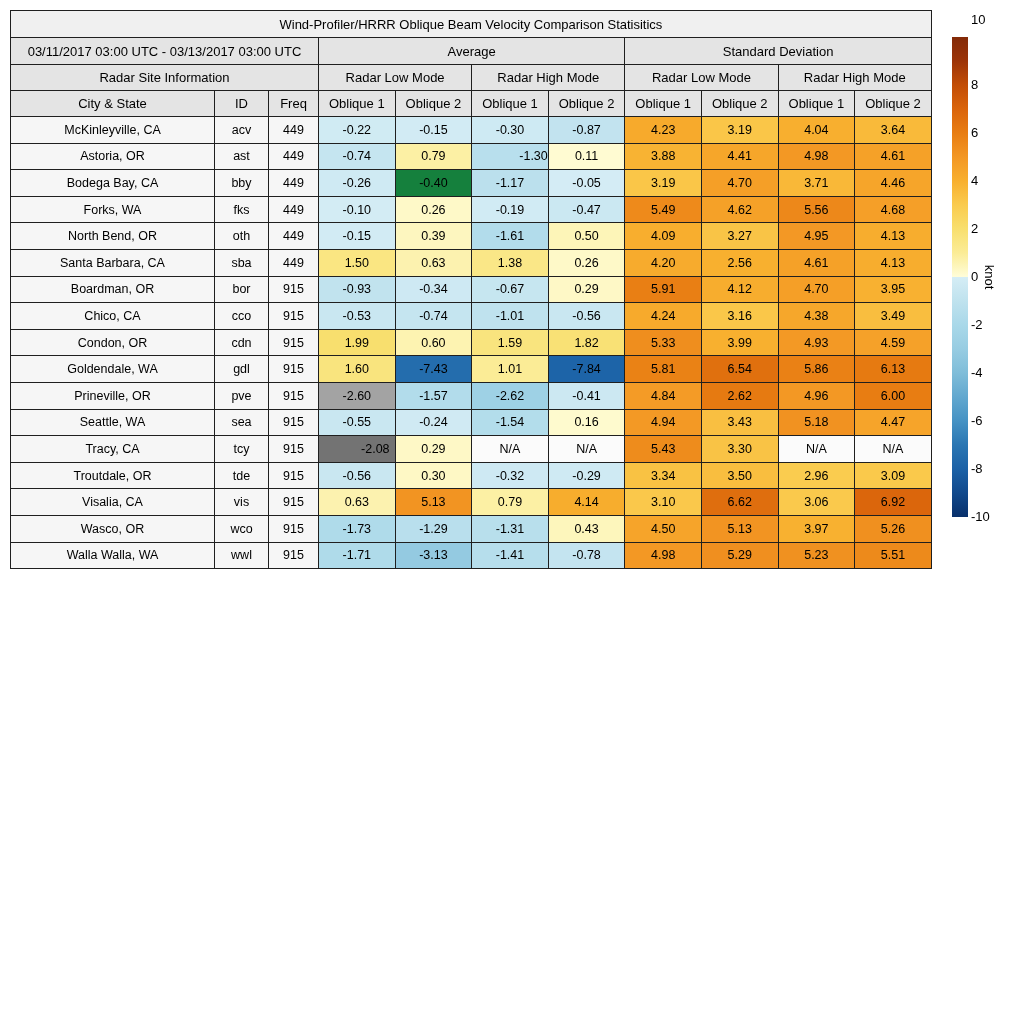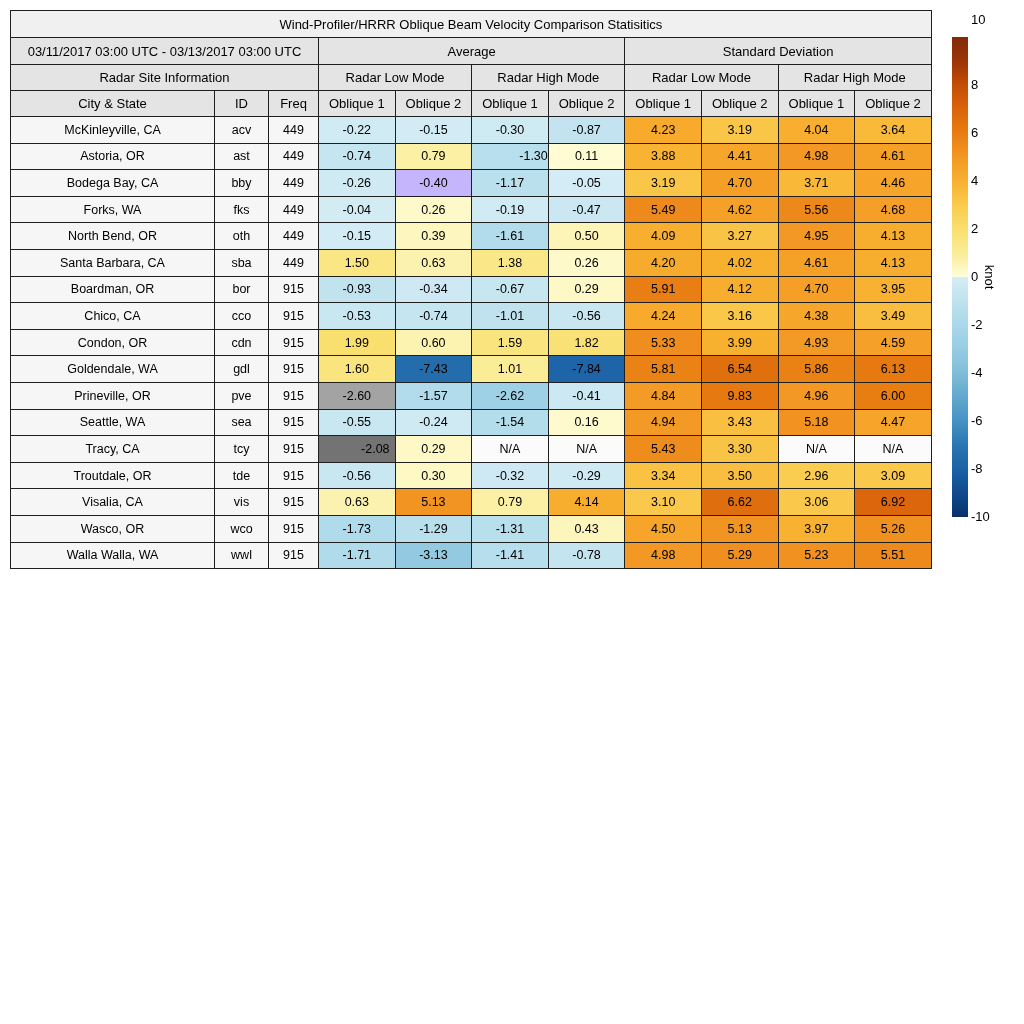--- a/index.html
+++ b/index.html
@@ -112,33 +112,33 @@
           <td class="value-cell" style="background: rgb(248, 179, 51);">3.88</td>
           <td class="value-cell" style="background: rgb(246, 166, 42);">4.41</td>
           <td class="value-cell" style="background: rgb(243, 152, 36);">4.98</td>
           <td class="value-cell" style="background: rgb(245, 161, 40);">4.61</td>
         </tr>
         <tr>
           <td class="label-cell">Bodega Bay, CA</td>
           <td class="label-cell">bby</td>
           <td class="label-cell">449</td>
           <td class="value-cell" style="background: rgb(207, 234, 243);">-0.26</td>
-          <td class="value-cell" style="background: #c4b5fd;">-0.40</td>
+          <td class="value-cell" style="background: #15803d;">-0.40</td>
           <td class="value-cell" style="background: rgb(187, 224, 237);">-1.17</td>
           <td class="value-cell" style="background: rgb(212, 236, 245);">-0.05</td>
           <td class="value-cell" style="background: rgb(250, 198, 72);">3.19</td>
           <td class="value-cell" style="background: rgb(245, 159, 39);">4.70</td>
           <td class="value-cell" style="background: rgb(249, 184, 56);">3.71</td>
           <td class="value-cell" style="background: rgb(246, 165, 42);">4.46</td>
         </tr>
         <tr>
           <td class="label-cell">Forks, WA</td>
           <td class="label-cell">fks</td>
           <td class="label-cell">449</td>
-          <td class="value-cell" style="background: rgb(211, 236, 244);">-0.04</td>
+          <td class="value-cell" style="background: rgb(211, 236, 244);">-0.10</td>
           <td class="value-cell" style="background: rgb(254, 249, 200);">0.26</td>
           <td class="value-cell" style="background: rgb(209, 235, 244);">-0.19</td>
           <td class="value-cell" style="background: rgb(203, 232, 242);">-0.47</td>
           <td class="value-cell" style="background: rgb(238, 138, 27);">5.49</td>
           <td class="value-cell" style="background: rgb(245, 161, 40);">4.62</td>
           <td class="value-cell" style="background: rgb(237, 136, 26);">5.56</td>
           <td class="value-cell" style="background: rgb(245, 159, 40);">4.68</td>
         </tr>
         <tr>
           <td class="label-cell">North Bend, OR</td>
@@ -155,21 +155,21 @@
         </tr>
         <tr>
           <td class="label-cell">Santa Barbara, CA</td>
           <td class="label-cell">sba</td>
           <td class="label-cell">449</td>
           <td class="value-cell" style="background: rgb(250, 230, 130);">1.50</td>
           <td class="value-cell" style="background: rgb(252, 242, 175);">0.63</td>
           <td class="value-cell" style="background: rgb(250, 231, 135);">1.38</td>
           <td class="value-cell" style="background: rgb(254, 249, 200);">0.26</td>
           <td class="value-cell" style="background: rgb(247, 171, 45);">4.20</td>
-          <td class="value-cell" style="background: rgb(248, 176, 47);">4.02</td>
+          <td class="value-cell" style="background: rgb(248, 176, 47);">2.56</td>
           <td class="value-cell" style="background: rgb(245, 161, 40);">4.61</td>
           <td class="value-cell" style="background: rgb(247, 173, 46);">4.13</td>
         </tr>
         <tr>
           <td class="label-cell">Boardman, OR</td>
           <td class="label-cell">bor</td>
           <td class="label-cell">915</td>
           <td class="value-cell" style="background: rgb(193, 227, 238);">-0.93</td>
           <td class="value-cell" style="background: rgb(206, 233, 243);">-0.34</td>
           <td class="value-cell" style="background: rgb(198, 230, 240);">-0.67</td>
@@ -220,21 +220,21 @@
         </tr>
         <tr>
           <td class="label-cell">Prineville, OR</td>
           <td class="label-cell">pve</td>
           <td class="label-cell">915</td>
           <td class="value-cell" style="background: #a3a3a3;">-2.60</td>
           <td class="value-cell" style="background: rgb(178, 220, 235);">-1.57</td>
           <td class="value-cell" style="background: rgb(158, 209, 229);">-2.62</td>
           <td class="value-cell" style="background: rgb(204, 232, 242);">-0.41</td>
           <td class="value-cell" style="background: rgb(244, 155, 38);">4.84</td>
-          <td class="value-cell" style="background: rgb(230, 122, 17);">9.83</td>
+          <td class="value-cell" style="background: rgb(230, 122, 17);">2.62</td>
           <td class="value-cell" style="background: rgb(243, 152, 36);">4.96</td>
           <td class="value-cell" style="background: rgb(232, 125, 18);">6.00</td>
         </tr>
         <tr>
           <td class="label-cell">Seattle, WA</td>
           <td class="label-cell">sea</td>
           <td class="label-cell">915</td>
           <td class="value-cell" style="background: rgb(201, 231, 241);">-0.55</td>
           <td class="value-cell" style="background: rgb(208, 234, 243);">-0.24</td>
           <td class="value-cell" style="background: rgb(179, 221, 235);">-1.54</td>

